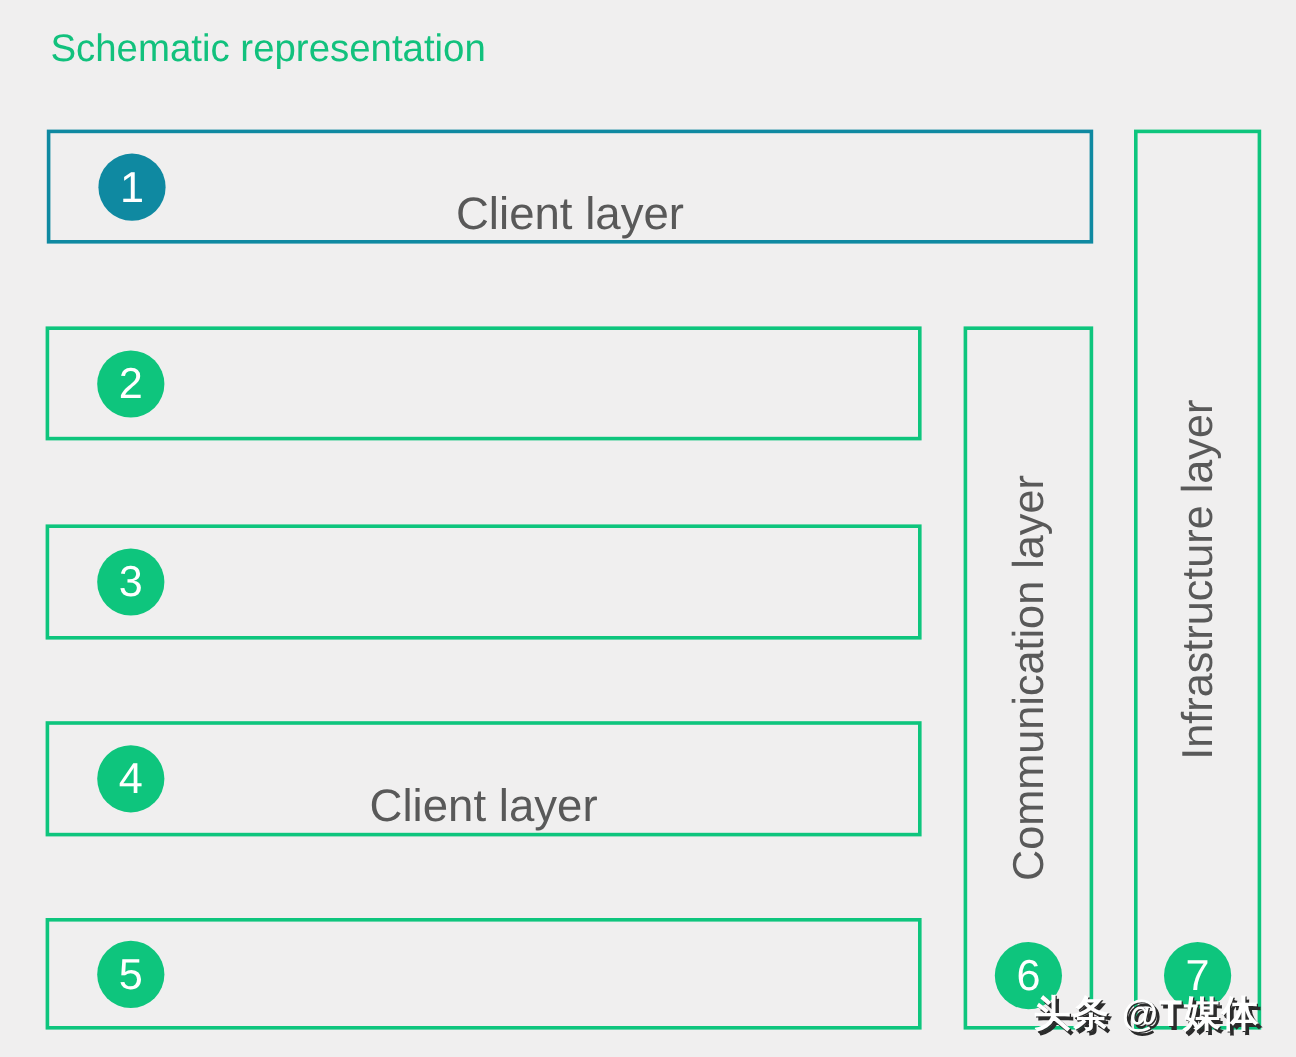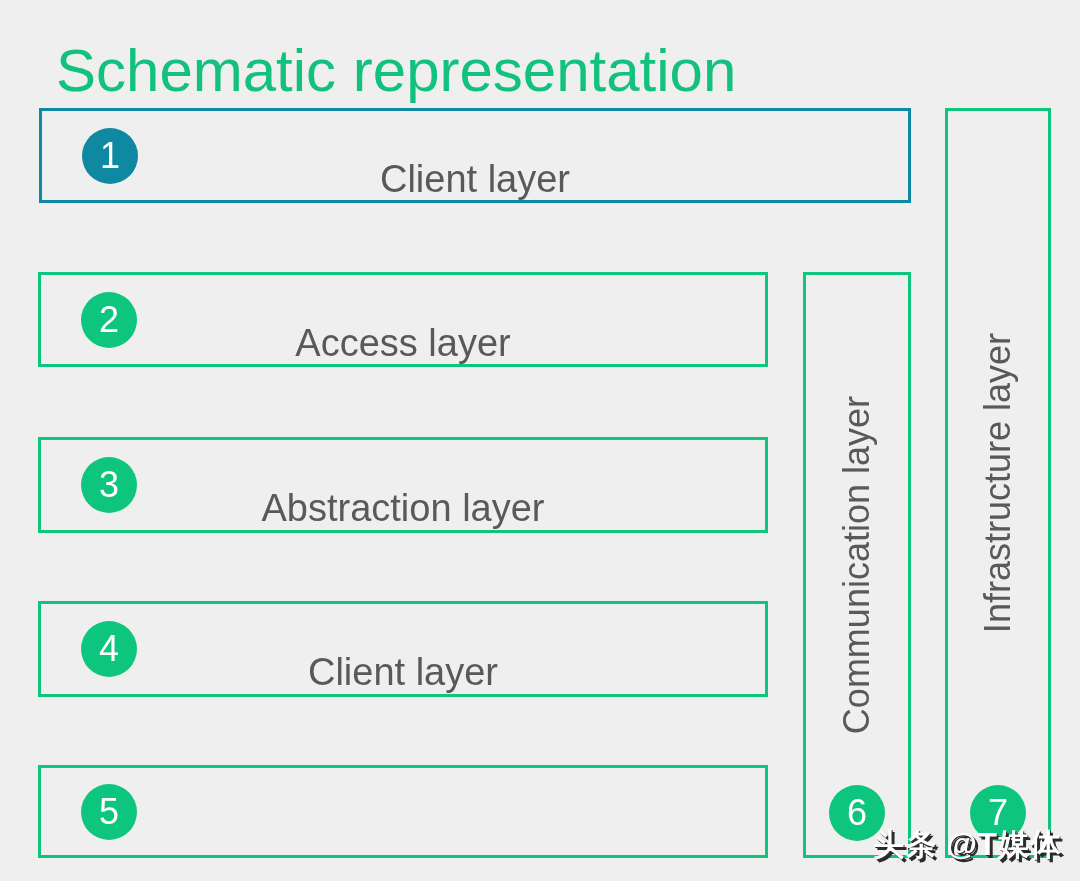--- a/index.html
+++ b/index.html
@@ -8,22 +8,22 @@
     width: 1080px;
     height: 881px;
     background: var(--background, #f0efef);
     font-family: "Liberation Sans", sans-serif;
     overflow: hidden;
   }
   .title {
     position: absolute;
     left: 42px;
     top: 22px;
-    margin: 14px;
-    font-size: 60px;
+    margin: 0;
+    font-size: 32px;
     font-weight: 400;
     color: var(--title-green, #12c17d);
     letter-spacing: 0px;
     text-align: right;
   }
   .hbox {
     position: absolute;
     box-sizing: border-box;
     background: transparent;
     display: flex;
@@ -74,21 +74,21 @@
     color: var(--text-gray, #595959);
     white-space: nowrap;
   }
   .vbadge {
     left: 50%;
     bottom: 14px;
     transform: translateX(-50%);
   }
   .watermark {
     position: absolute;
-    right: 18px;
+    right: 30px;
     top: 824px;
     z-index: 10;
     font-size: 31px;
     font-weight: 700;
     color: var(--white, #ffffff);
     text-shadow: 3px 3px 0 #2b2b2b, 1px 1px 0 #2b2b2b;
     letter-spacing: 1px;
     white-space: nowrap;
   }
 </style>
@@ -99,26 +99,24 @@
 
   <h1 class="title">Schematic representation</h1>
 
   <div class="hbox teal-border box-client">
     <span class="badge teal-bg hbadge">1</span>
     <span class="hlabel">Client layer</span>
   </div>
 
   <div class="hbox green-border box-access">
     <span class="badge green-bg hbadge">2</span>
-    <span class="hlabel">Access layer</span>
   </div>
 
   <div class="hbox green-border box-abstraction">
     <span class="badge green-bg hbadge">3</span>
-    <span class="hlabel">Abstraction layer</span>
   </div>
 
   <div class="hbox green-border box-service">
     <span class="badge green-bg hbadge">4</span>
     <span class="hlabel">Client layer</span>
   </div>
 
   <div class="hbox green-border box-data">
     <span class="badge green-bg hbadge">5</span>
   </div>

